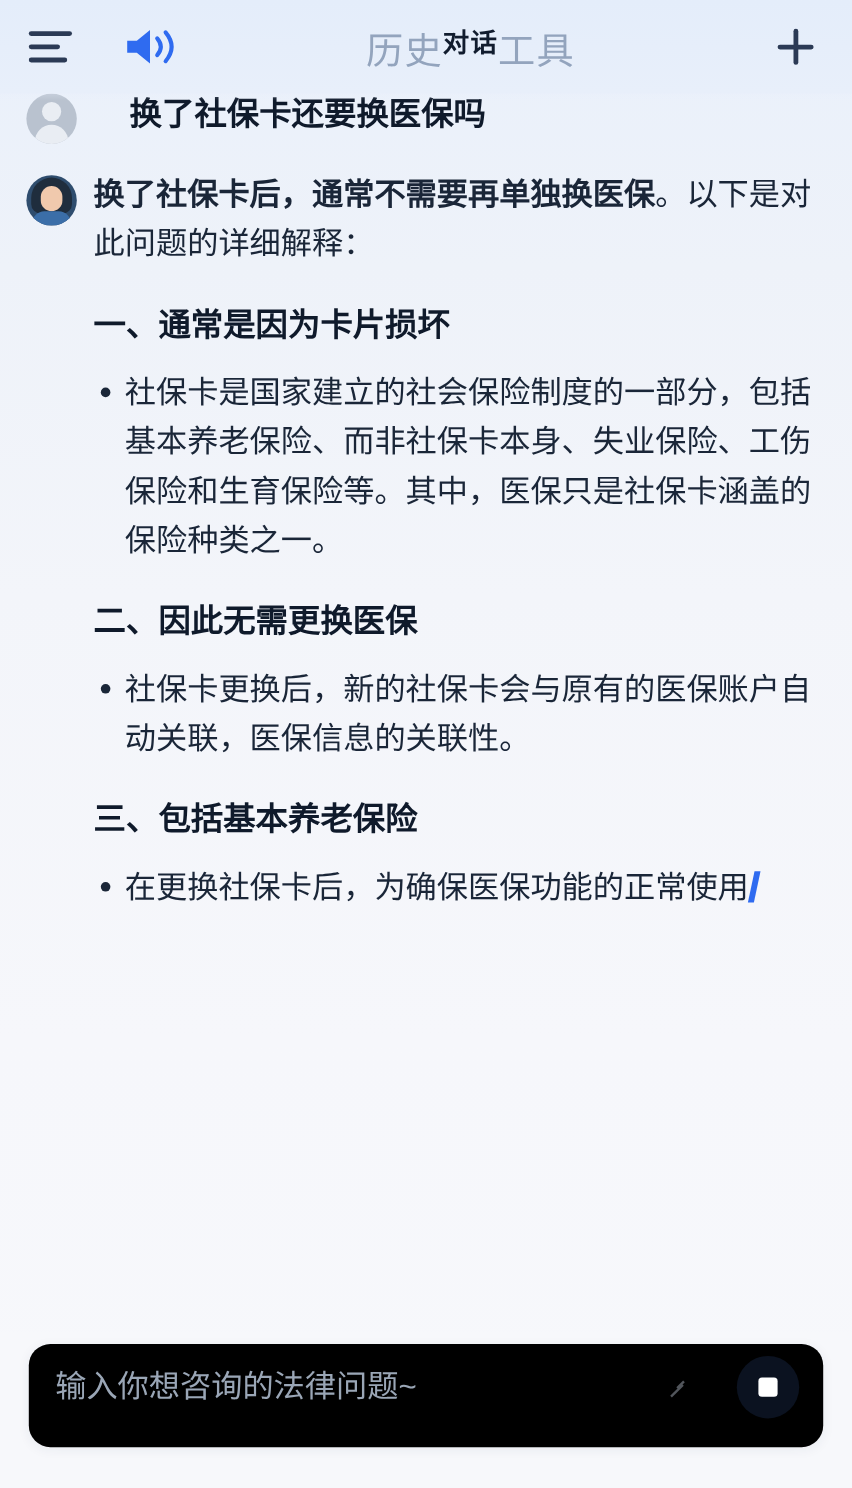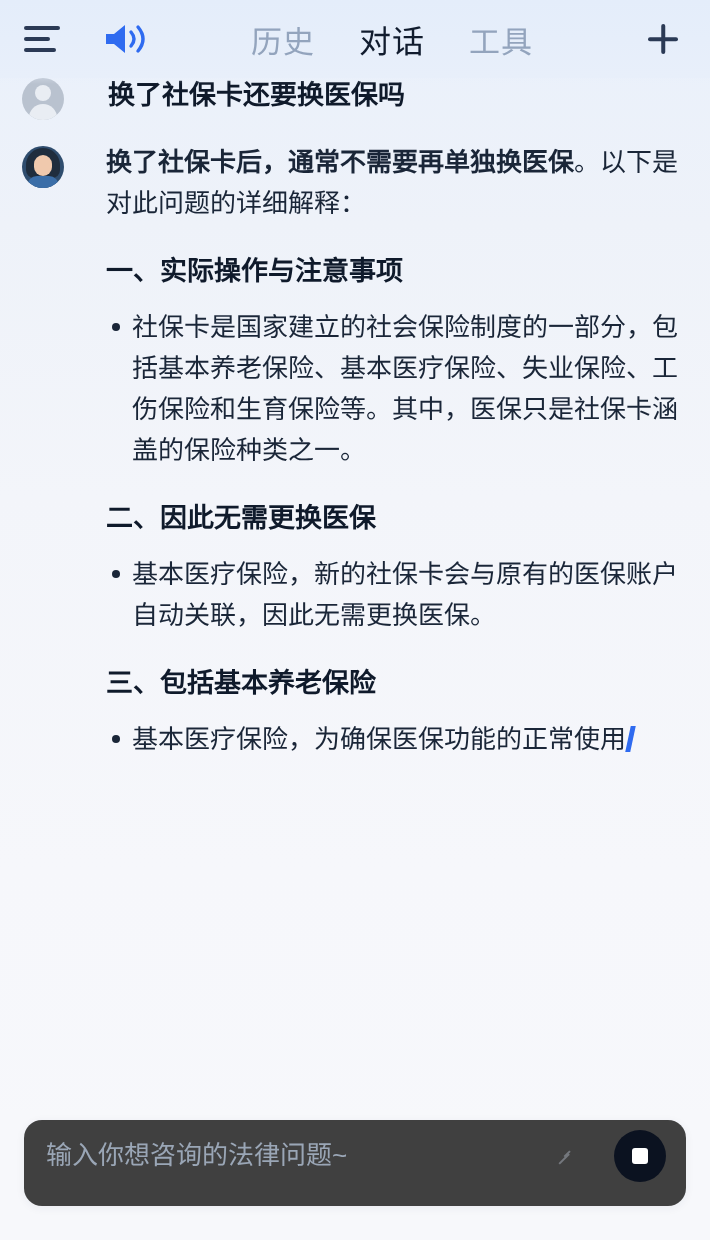--- a/index.html
+++ b/index.html
@@ -38,35 +38,34 @@
 
   .speaker {
     margin-left: 36px;
     width: 52px; height: 40px;
     position: relative;
     cursor: pointer;
   }
   .tabs {
     flex: 1;
     display: flex;
-    align-items: flex-end;
+    align-items: flex-start;
     justify-content: center;
-    gap: 44px;
   }
   .tab {
     font-size: 31px;
     color: #93a4bd;
     letter-spacing: 1px;
     cursor: pointer;
     font-weight: 500;
   }
   .tab.active {
     color: #111c2e;
-    font-weight: 400;
-    font-size: 32px;
+    font-weight: 700;
+    font-size: 22px;
   }
   .plus {
     width: 46px; height: 46px;
     position: relative;
     cursor: pointer;
     margin-left: 8px;
   }
   .plus::before, .plus::after {
     content: "";
     position: absolute;
@@ -145,21 +144,20 @@
     color: #0f1a2b;
     line-height: 1.3;
     padding-top: 4px;
   }
 
   .answer {
     flex: 1;
     font-size: 26px;
     line-height: 1.58;
     color: #1a2638;
-    margin-left: 28px;
   }
   .answer p { margin-bottom: 18px; }
   .answer .lead b { font-weight: 700; }
   .answer h3 {
     font-size: 27px;
     font-weight: 700;
     color: #0f1a2b;
     margin: 26px 0 14px 0;
   }
   .answer ul { list-style: none; margin: 0 0 6px 0; }
@@ -194,21 +192,21 @@
     z-index: 10;
     pointer-events: none;
   }
 
   
   .input-bar {
     position: absolute;
     left: 24px; right: 24px;
     bottom: 34px;
     height: 86px;
-    background: #404040;
+    background: #000000;
     border-radius: 18px;
     display: flex;
     align-items: center;
     padding: 0 20px 15px 22px;
     box-shadow: 0 2px 10px rgba(30,50,90,0.06);
     gap: 31px;
   }
   .input-field {
     flex: 1;
     border: none;
@@ -296,33 +294,33 @@
       <span class="hair"></span>
       <span class="face"></span>
       <span class="body"></span>
     </div>
 
     <div class="answer">
       <p class="lead">
         <b>换了社保卡后，通常不需要再单独换医保</b><span>。以下是对此问题的详细解释：</span>
       </p>
 
-      <h3>一、实际操作与注意事项</h3>
+      <h3>一、通常是因为卡片损坏</h3>
       <ul>
-        <li>社保卡是国家建立的社会保险制度的一部分，包括基本养老保险、基本医疗保险、失业保险、工伤保险和生育保险等。其中，医保只是社保卡涵盖的保险种类之一。</li>
+        <li>社保卡是国家建立的社会保险制度的一部分，包括基本养老保险、而非社保卡本身、失业保险、工伤保险和生育保险等。其中，医保只是社保卡涵盖的保险种类之一。</li>
       </ul>
 
       <h3>二、因此无需更换医保</h3>
       <ul>
-        <li>基本医疗保险，新的社保卡会与原有的医保账户自动关联，因此无需更换医保。</li>
+        <li>社保卡更换后，新的社保卡会与原有的医保账户自动关联，医保信息的关联性。</li>
       </ul>
 
       <h3>三、包括基本养老保险</h3>
       <ul>
-        <li><span>基本医疗保险，为确保医保功能的正常使用</span><span class="cursor"></span></li>
+        <li><span>在更换社保卡后，为确保医保功能的正常使用</span><span class="cursor"></span></li>
       </ul>
     </div>
   </div>
 </div>
 
 <div class="top-fade"></div>
 
 <div class="bottom-area"></div>
 <div class="input-bar">
   <input class="input-field" type="text" placeholder="输入你想咨询的法律问题~" style="">

